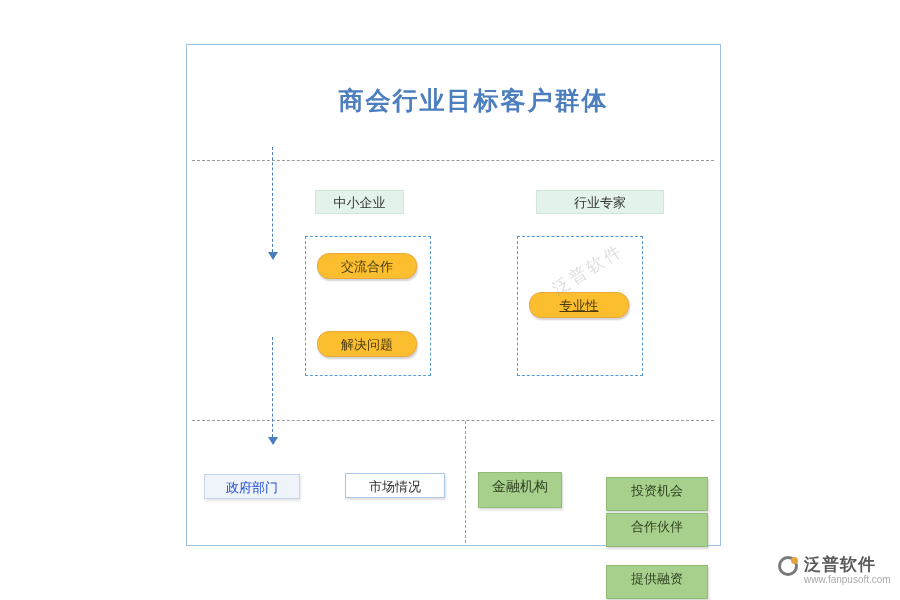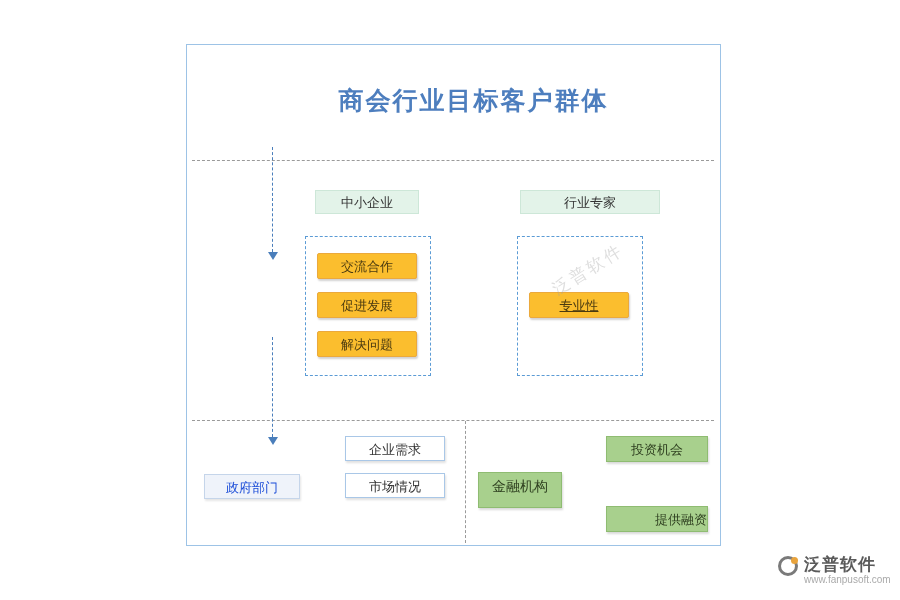--- a/index.html
+++ b/index.html
@@ -19,50 +19,50 @@
   .varrow-line{position:absolute;width:0;border-left:1px dashed #4a7ebb;}
   .arrow1-line{left:272px;top:147px;height:105px;}
   .arrow2-line{left:272px;top:337px;height:100px;}
   .arrowhead{position:absolute;width:0;height:0;border-left:5px solid transparent;
              border-right:5px solid transparent;border-top:8px solid #4a7ebb;}
   .arrow1-head{left:268px;top:252px;}
   .arrow2-head{left:268px;top:437px;}
 
   .group-header{position:absolute;height:24px;line-height:24px;text-align:center;
                 font-size:13px;color:#333;background:#E3F3E9;border:1px solid #CDE7D8;box-sizing:border-box;}
-  .sme-header{left:315px;top:190px;width:104px;}
-  .expert-header{left:520px;top:190px;width:140px;}
+  .sme-header{left:315px;top:190px;width:89px;}
+  .expert-header{left:536px;top:190px;width:128px;}
 
   .dashed-box{position:absolute;border:1px dashed #5B9BD5;background:transparent;}
   .sme-box{left:305px;top:236px;width:124px;height:138px;}
   .expert-box{left:517px;top:236px;width:124px;height:138px;}
 
   .node-orange{position:absolute;width:100px;height:26px;line-height:26px;text-align:center;
                font-size:13px;color:#4a3a10;background:#FBBE2E;border:1px solid #EBA93C;
-               border-radius:2px;box-sizing:border-box;box-shadow:1px 2px 2px rgba(0,0,0,0.18);}
+               border-radius:12px;box-sizing:border-box;box-shadow:1px 2px 2px rgba(0,0,0,0.18);}
   .o1{left:317px;top:253px;} .o2{left:317px;top:292px;} .o3{left:317px;top:331px;text-align:center;}
   .o4{left:529px;top:253px;} .o5{left:529px;top:292px;text-decoration:underline;} .o6{left:529px;top:331px;}
 
   .node-plain{position:absolute;width:100px;height:25px;line-height:25px;text-align:center;
               font-size:13px;color:#333;background:#ffffff;border:1px solid #A9C7E7;
               box-sizing:border-box;box-shadow:1px 2px 2px rgba(0,0,0,0.12);}
   .p1{left:345px;top:436px;} .p2{left:345px;top:473px;} .p3{left:345px;top:510px;}
 
   .gov-box{position:absolute;left:204px;top:474px;width:96px;height:25px;line-height:25px;
            text-align:center;font-size:13px;color:#1d4ed8;background:#EFF3FA;border:1px solid #C5D5EA;
            box-sizing:border-box;box-shadow:1px 2px 2px rgba(0,0,0,0.10);}
 
   .fin-box{position:absolute;left:478px;top:472px;width:84px;height:36px;line-height:26px;
            text-align:center;font-size:14px;color:#2f4020;background:#A8D08D;border:1px solid #8FBC72;
            box-sizing:border-box;box-shadow:1px 2px 2px rgba(0,0,0,0.15);}
 
-  .node-green{position:absolute;width:102px;height:26px;line-height:26px;text-align:center;
+  .node-green{position:absolute;width:102px;height:34px;line-height:26px;text-align:center;
               font-size:13px;color:#2f4020;background:#A8D08D;border:1px solid #8FBC72;
-              box-sizing:border-box;box-shadow:1px 2px 2px rgba(0,0,0,0.15);}
-  .g1{left:606px;top:436px;} .g2{left:606px;top:472px;} .g3{left:606px;top:506px;text-align:right;}
+              box-sizing:border-box;box-shadow:1px 2px 2px rgba(0,0,0,0.15);margin-top:41px;}
+  .g1{left:606px;top:436px;} .g2{left:606px;top:472px;} .g3{left:606px;top:524px;}
 
   .watermark{position:absolute;left:528px;top:258px;width:120px;text-align:center;
              font-size:17px;color:rgba(160,160,160,0.35);transform:rotate(-32deg);
              pointer-events:none;letter-spacing:3px;}
 
   .footer{position:absolute;left:778px;top:553px;width:118px;}
   .footer-icon{position:absolute;left:0;top:3px;width:20px;height:20px;border-radius:50%;
                border:3px solid #7a7a7a;box-sizing:border-box;}
   .footer-icon::after{content:"";position:absolute;right:-3px;top:-2px;width:7px;height:7px;
                       border-radius:50%;background:#E8A33C;}
@@ -87,35 +87,34 @@
   <div class="varrow-line arrow2-line"></div>
   <div class="arrowhead arrow2-head"></div>
 
   <div class="group-header sme-header">中小企业</div>
   <div class="group-header expert-header">行业专家</div>
 
   <div class="dashed-box sme-box"></div>
   <div class="dashed-box expert-box"></div>
 
   <div class="node-orange o1">交流合作</div>
-  <div class="node-orange o2">促进发展</div>
   <div class="node-orange o3">解决问题</div>
 
   <div class="node-orange o5">专业性</div>
 
   <div class="watermark">泛普软件</div>
 
   <div class="gov-box">政府部门</div>
 
-  <div class="node-plain p1">企业需求</div>
   <div class="node-plain p2">市场情况</div>
 
   <div class="fin-box">金融机构</div>
 
   <div class="node-green g1">投资机会</div>
+  <div class="node-green g2">合作伙伴</div>
   <div class="node-green g3">提供融资</div>
 
   <div class="footer">
     <span class="footer-icon"></span>
     <span class="footer-brand">泛普软件</span>
     <span class="footer-url">www.fanpusoft.com</span>
   </div>
 
 </div>
 

